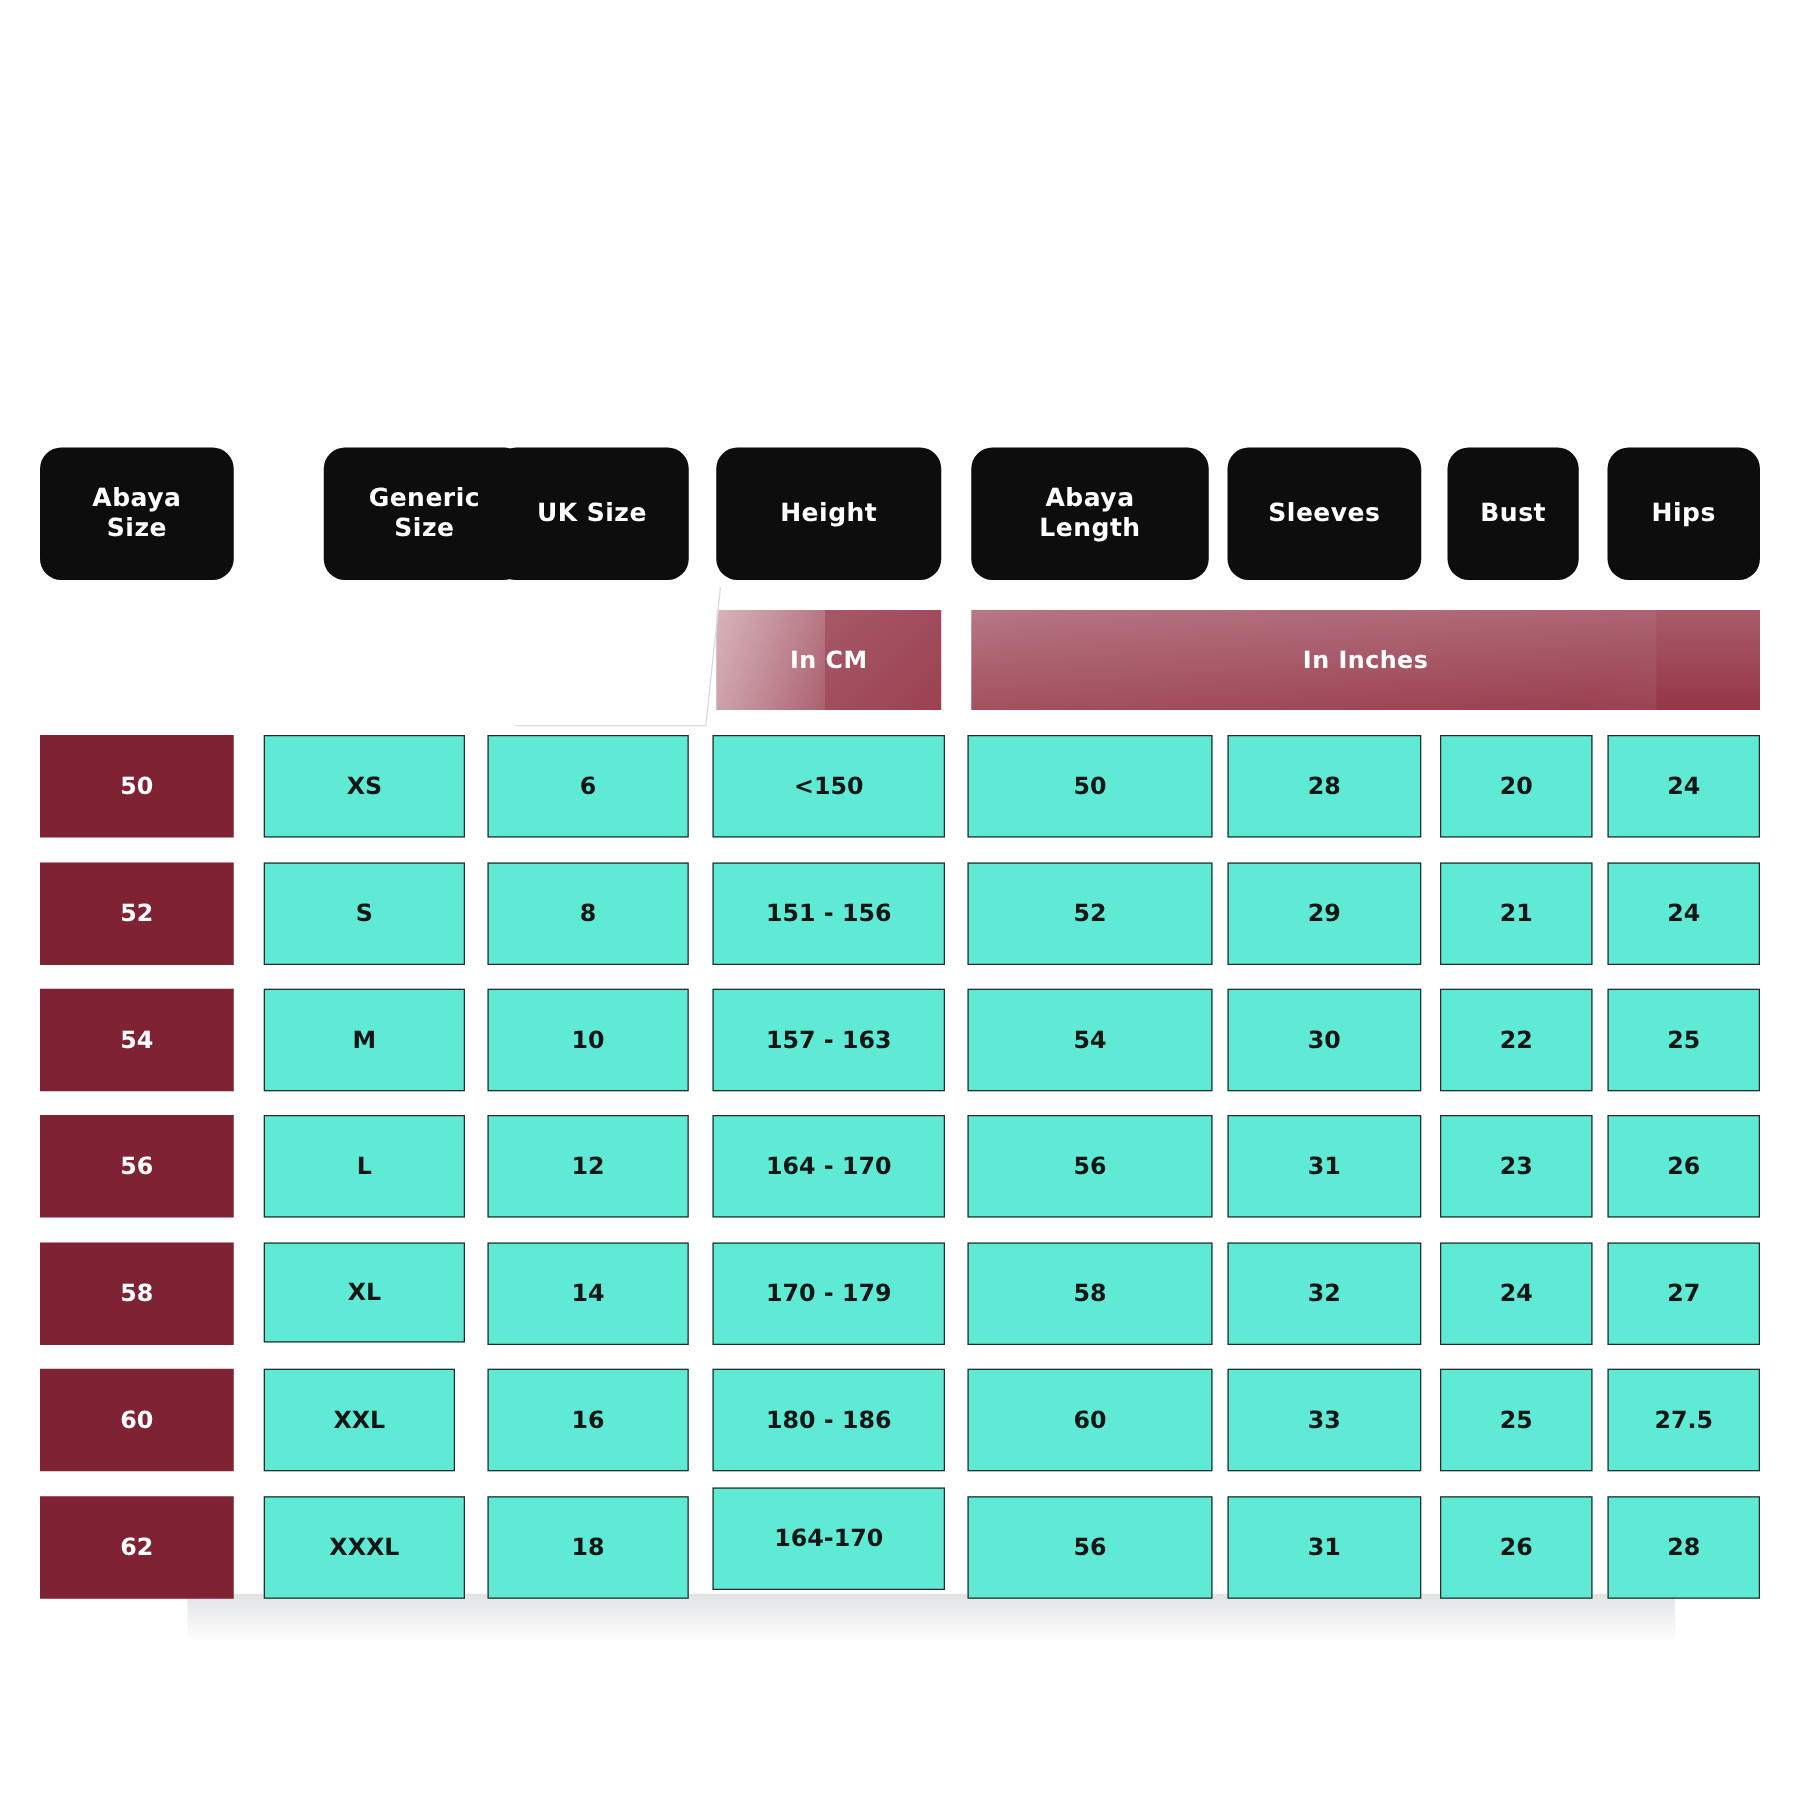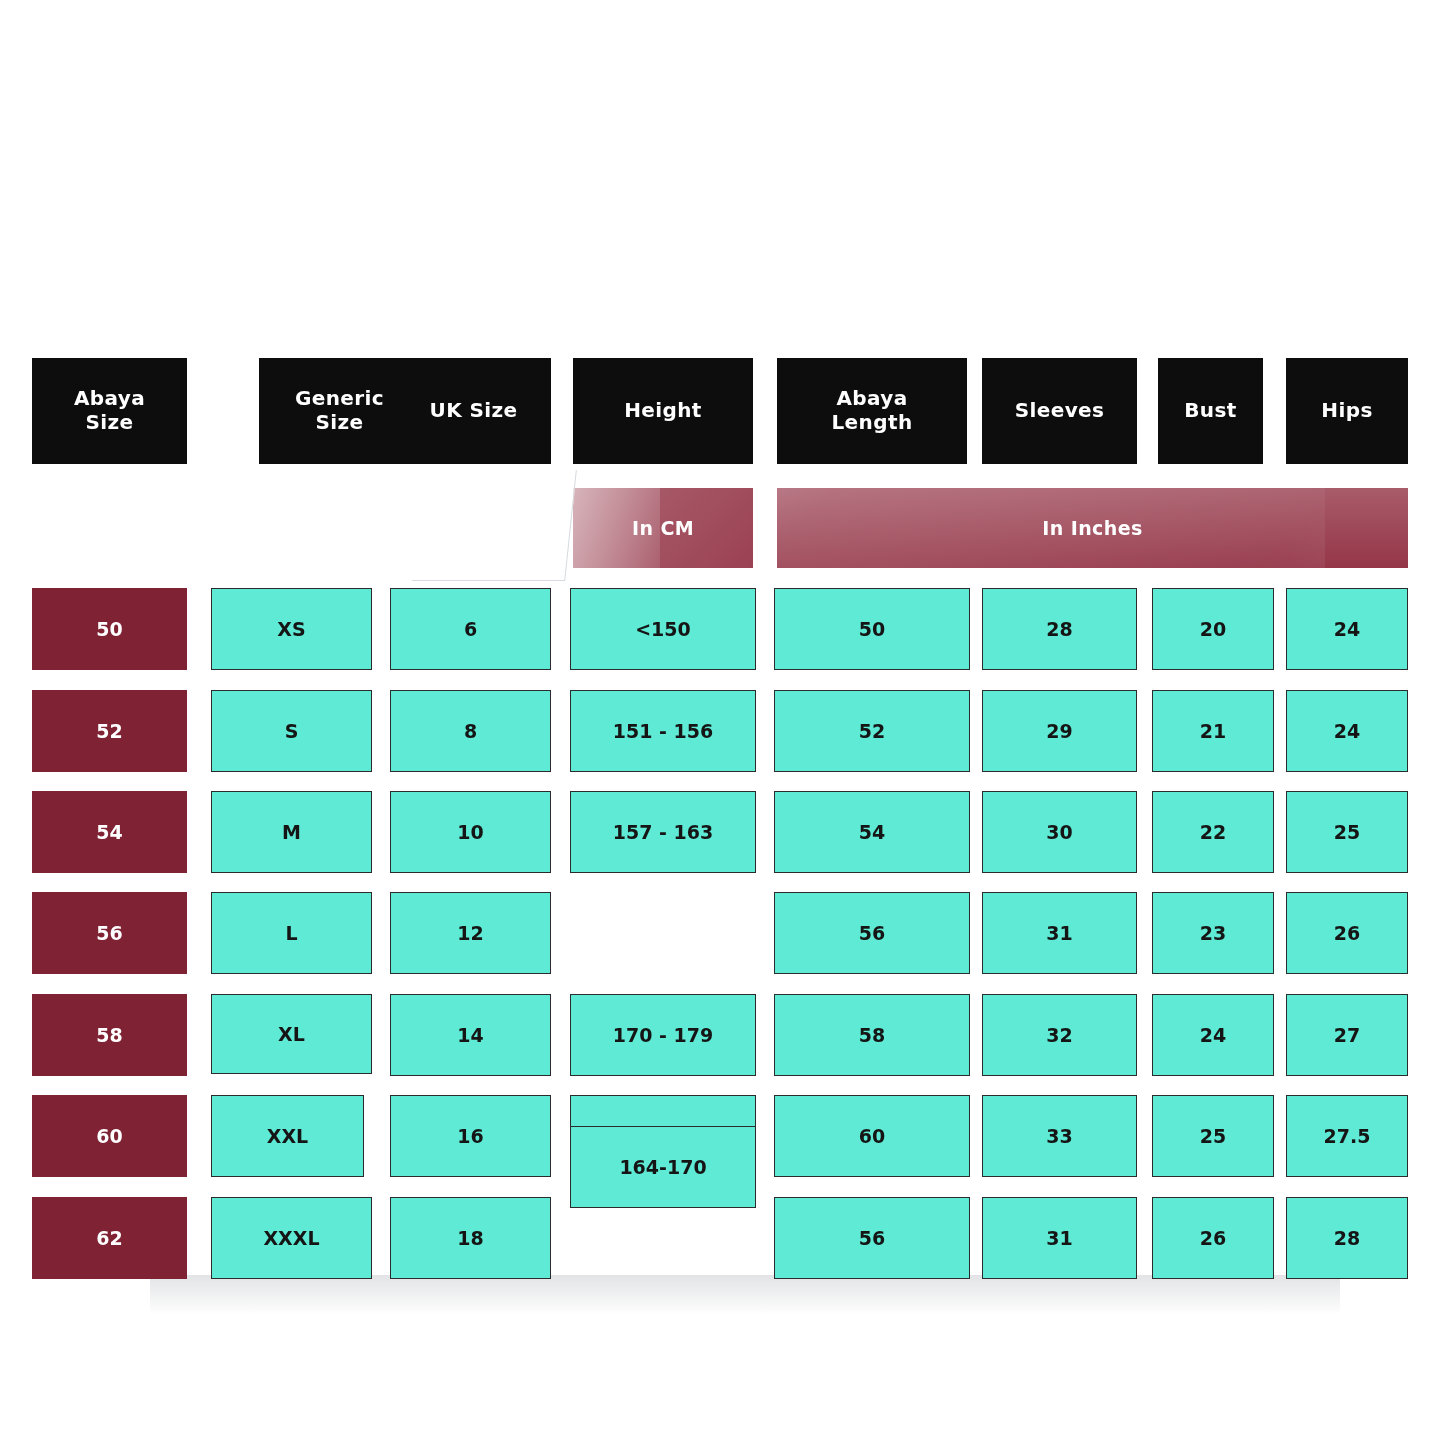--- a/index.html
+++ b/index.html
@@ -34,20 +34,21 @@
     line-height: 1.18;
     white-space: pre-line;
   }
 
   .hdr {
     background: #0d0d0d;
     color: #ffffff;
     font-weight: bold;
     font-size: 20px;
     letter-spacing: .4px;
+    border-radius: 17px;
   }
 
   .sub {
     background: #8a2236;
     color: #ffffff;
     font-weight: bold;
     font-size: 19px;
     letter-spacing: .4px;
   }
 
@@ -159,20 +160,21 @@
   <div class="cell datacell" style="left:390px; top:791px; width:161px; height:82px;">10</div>
   <div class="cell datacell" style="left:570px; top:791px; width:186px; height:82px;">157 - 163</div>
   <div class="cell datacell" style="left:774px; top:791px; width:196px; height:82px;">54</div>
   <div class="cell datacell" style="left:982px; top:791px; width:155px; height:82px;">30</div>
   <div class="cell datacell" style="left:1152px; top:791px; width:122px; height:82px;">22</div>
   <div class="cell datacell" style="left:1286px; top:791px; width:122px; height:82px;">25</div>
 
   <div class="cell sizecell" style="left:32px;  top:892px; width:155px; height:82px;">56</div>
   <div class="cell datacell" style="left:211px; top:892px; width:161px; height:82px;">L</div>
   <div class="cell datacell" style="left:390px; top:892px; width:161px; height:82px;">12</div>
+  <div class="cell datacell" style="left:570px; top:892px; width:186px; height:82px;">164 - 170</div>
   <div class="cell datacell" style="left:774px; top:892px; width:196px; height:82px;">56</div>
   <div class="cell datacell" style="left:982px; top:892px; width:155px; height:82px;">31</div>
   <div class="cell datacell" style="left:1152px; top:892px; width:122px; height:82px;">23</div>
   <div class="cell datacell" style="left:1286px; top:892px; width:122px; height:82px;">26</div>
 
   <div class="cell sizecell" style="left:32px;  top:994px; width:155px; height:82px;">58</div>
   <div class="cell datacell" style="left:211px; top:994px; width:161px; height:80px;">XL</div>
   <div class="cell datacell" style="left:390px; top:994px; width:161px; height:82px;">14</div>
   <div class="cell datacell" style="left:570px; top:994px; width:186px; height:82px;">170 - 179</div>
   <div class="cell datacell" style="left:774px; top:994px; width:196px; height:82px;">58</div>
@@ -185,19 +187,19 @@
   <div class="cell datacell" style="left:390px; top:1095px; width:161px; height:82px;">16</div>
   <div class="cell datacell" style="left:570px; top:1095px; width:186px; height:82px;">180 - 186</div>
   <div class="cell datacell" style="left:774px; top:1095px; width:196px; height:82px;">60</div>
   <div class="cell datacell" style="left:982px; top:1095px; width:155px; height:82px;">33</div>
   <div class="cell datacell" style="left:1152px; top:1095px; width:122px; height:82px;">25</div>
   <div class="cell datacell" style="left:1286px; top:1095px; width:122px; height:82px;">27.5</div>
 
   <div class="cell sizecell" style="left:32px;  top:1197px; width:155px; height:82px;">62</div>
   <div class="cell datacell" style="left:211px; top:1197px; width:161px; height:82px;">XXXL</div>
   <div class="cell datacell" style="left:390px; top:1197px; width:161px; height:82px;">18</div>
-  <div class="cell datacell" style="left:570px; top:1126px; width:186px; height:82px;">164-170</div>
+  <div class="cell datacell" style="left:570px; top:1190px; width:186px; height:82px;">164-170</div>
   <div class="cell datacell" style="left:774px; top:1197px; width:196px; height:82px;">56</div>
   <div class="cell datacell" style="left:982px; top:1197px; width:155px; height:82px;">31</div>
   <div class="cell datacell" style="left:1152px; top:1197px; width:122px; height:82px;">26</div>
   <div class="cell datacell" style="left:1286px; top:1197px; width:122px; height:82px;">28</div>
 
 </div>
 
 </body></html>

